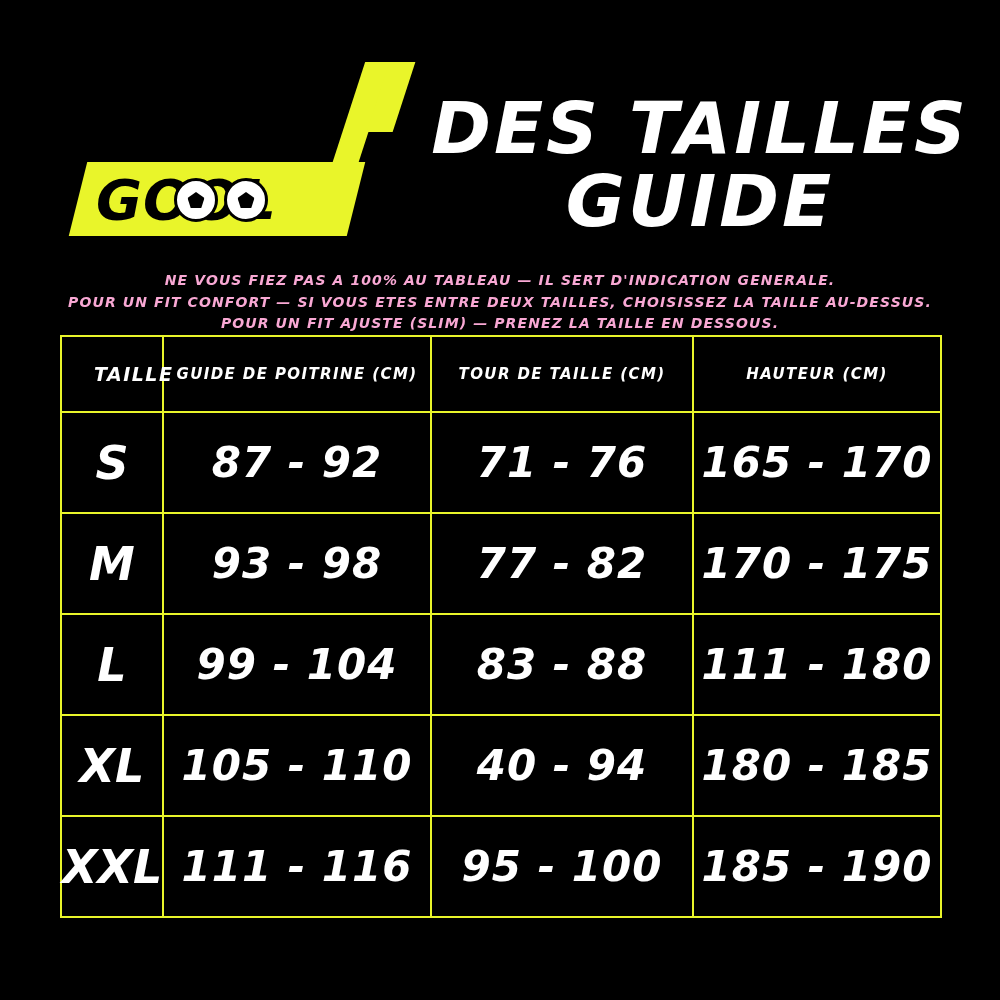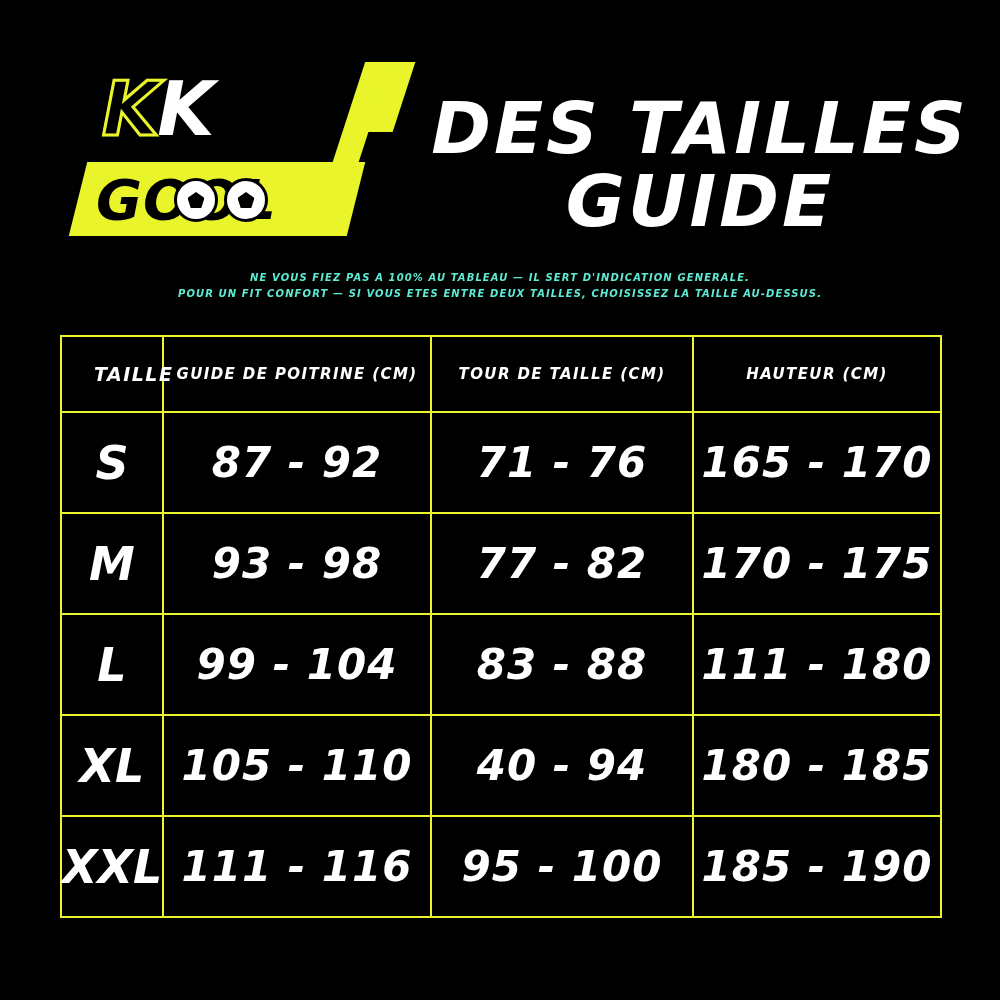--- a/index.html
+++ b/index.html
@@ -108,22 +108,22 @@
     white-space:nowrap;
   }
   .title-line.l1 { font-size:72px; }
   .title-line.l2 { font-size:72px; margin-top:4px; }
 
   
   .notes {
     position:absolute;
     top:270px; left:0; right:0;
     text-align:center;
-    color:#5eead4;
-    font-size:10px;
+    color:#f9a8d4;
+    font-size:14px;
     font-weight:bold;
     font-style:italic;
     letter-spacing:1.1px;
     line-height:1.55;
   }
 
   
   .table-wrap {
     position:absolute;
     left:60px; top:335px;
@@ -167,39 +167,37 @@
 </head>
 <body>
 
 <div class="page">
 
   <div class="header">
 
     <div class="logo">
       <div class="logo-slash s1"></div>
       <div class="logo-slash s2"></div>
-      <div class="logo-kk">
-        <span class="k-out">K</span><span class="k-fill">K</span>
-      </div>
       <div class="logo-bar"></div>
       <div class="logo-gool">GOOL</div>
       <div class="ball b1"></div>
       <div class="ball b2"></div>
     </div>
 
     <div class="title-wrap">
       <div class="title-line l2">DES TAILLES</div>
       <div class="title-line l1">GUIDE</div>
     </div>
 
   </div>
 
   <div class="notes">
     <div>NE VOUS FIEZ PAS A 100% AU TABLEAU — IL SERT D'INDICATION GENERALE.</div>
     <div>POUR UN FIT CONFORT — SI VOUS ETES ENTRE DEUX TAILLES, CHOISISSEZ LA TAILLE AU-DESSUS.</div>
+    <div>POUR UN FIT AJUSTE (SLIM) — PRENEZ LA TAILLE EN DESSOUS.</div>
   </div>
 
   <div class="table-wrap">
     <table>
       <colgroup>
         <col class="c0">
           <col class="c1">
           <col class="c2">
           <col class="c3">
       </colgroup>

